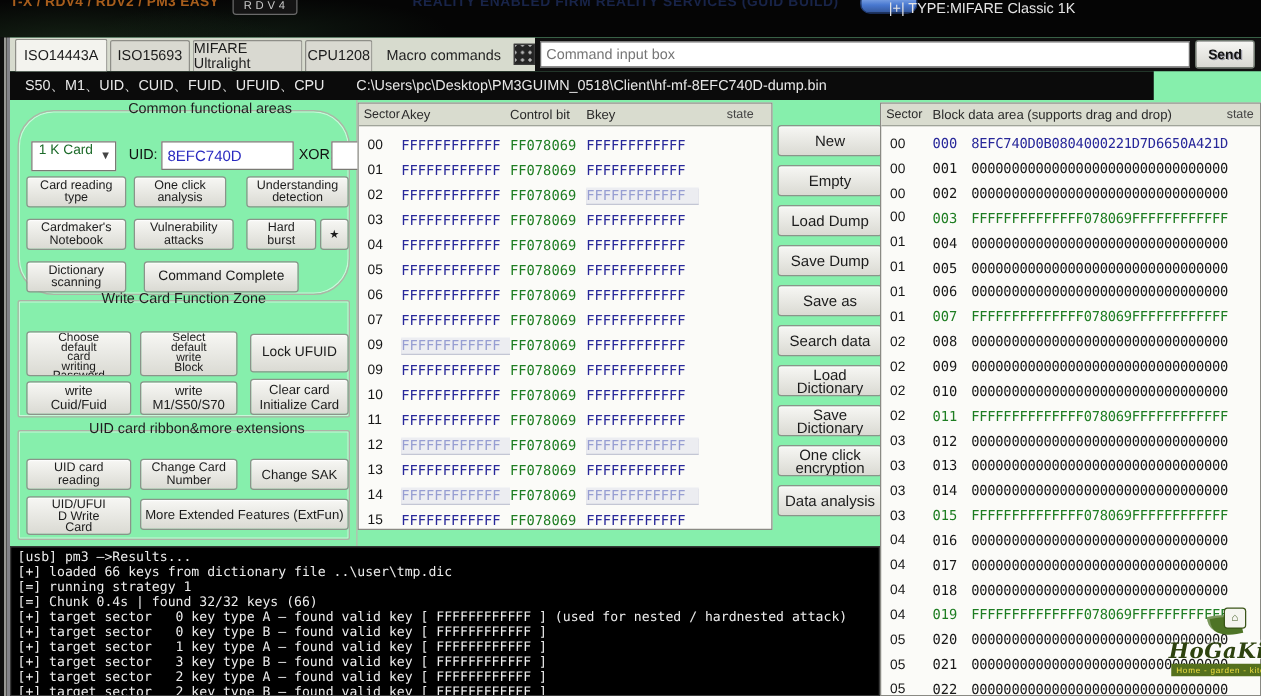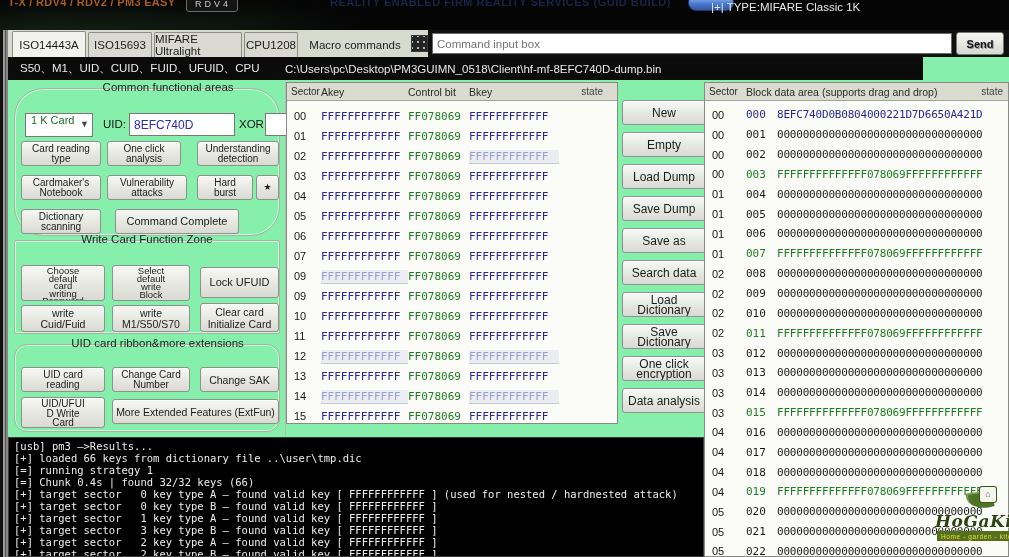--- a/index.html
+++ b/index.html
@@ -39,21 +39,21 @@
   
   .pathbar { position:absolute; left:0; top:27px; width:915px; height:23px; background:#0b0b0b; color:#e8e8e8; font-size:11.5px; display:flex; align-items:center; }
   .pathbar .ctypes { position:absolute; left:12px; white-space:nowrap; }
   .pathbar .fpath { position:absolute; left:277px; white-space:nowrap; }
 
   
   .left-panel { position:absolute; left:0; top:50px; width:278px; height:357px; border-right:1px solid #b8bcb0; }
   .gbox { position:absolute; border:1px solid #aeb2a6; border-radius:2px; box-shadow:inset 0 0 0 1px rgba(255,255,255,.55); }
   .gb1 { left:6px; top:8px;   width:266px; height:148px;border-radius:29px; }
   .gb2 { left:6px; top:160px; width:266px; height:94px;  }
-  .gb3 { left:6px; top:264px; width:266px; height:88px;border-radius:13px;  }
+  .gb3 { left:6px; top:264px; width:266px; height:88px;  }
   .legend { position:absolute; top:-8px; left:50%; transform:translateX(-50%); font-size:11.5px; color:#1e1e1e; white-space:nowrap; z-index:2; }
   .gb1 .legend { left:58%; } .gb3 .legend { left:54%; }
 
   .g1row { position:absolute; left:8px; top:24px; right:6px; height:24px; }
   .cardsel { position:absolute; left:2px; top:0; width:68px; height:24px; background:#fff; border:1px solid #7a7a74; font-size:11px; color:#1d6b2a; display:flex; align-items:flex-start; padding-left:5px; }
   .cardsel .arrow { position:absolute; right:3px; top:5px; font-size:9px; color:#444; }
   .lbl { position:absolute; top:5px; font-size:11.5px; color:#111; }
   .uid-lbl { left:80px; } .xor-lbl { left:216px; }
   .uid-input { position:absolute; left:106px; top:0; width:106px; height:23px; border:1px solid #7a7a74; font-size:12px; color:#2a2ac0; padding:0 4px; font-family:"Liberation Sans",sans-serif; }
   .xor-input { position:absolute; left:242px; top:0; width:23px; height:23px; border:1px solid #7a7a74; font-size:11.5px; color:#111; padding:0 14px; font-family:"Liberation Sans",sans-serif; }

